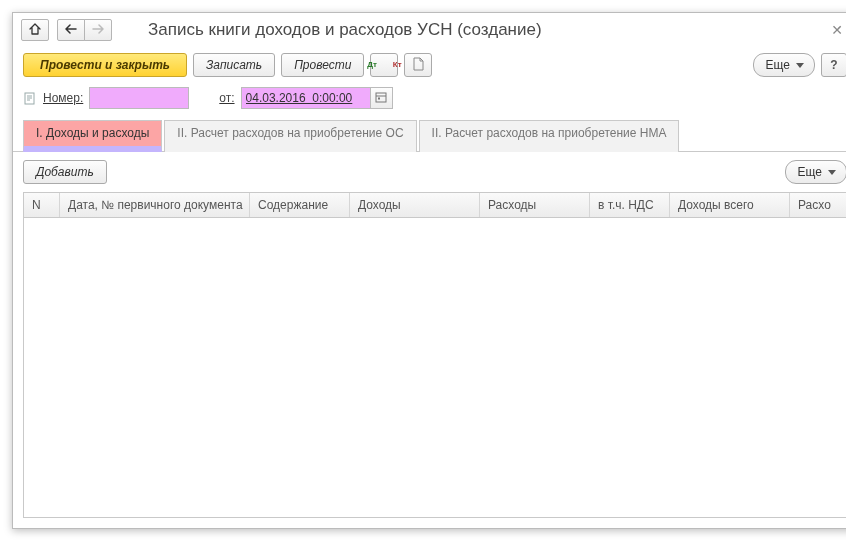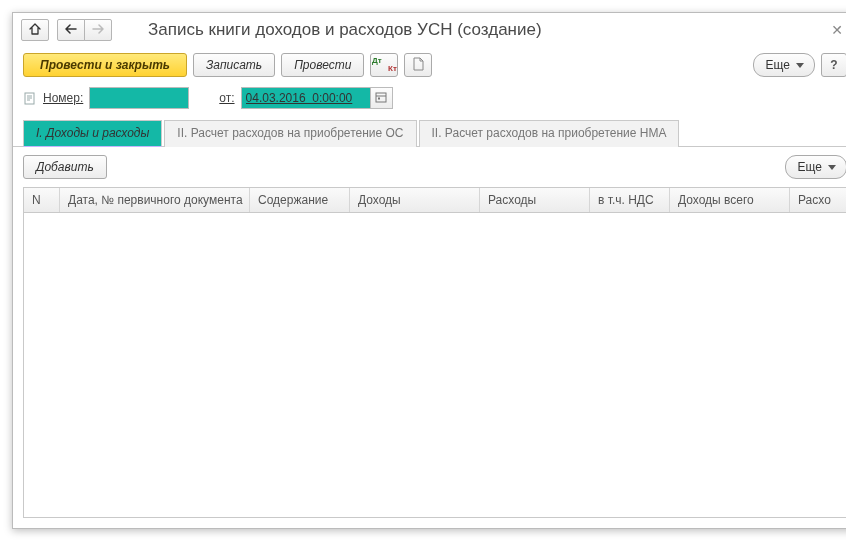--- a/index.html
+++ b/index.html
@@ -118,21 +118,21 @@
     text-decoration: underline;
   }
   .doc-icon {
     width:14px;height:14px;
     display:inline-flex;
   }
   .fld-label { color:#444; }
   .fld-input {
     height: 22px;
     border: 1px solid #bbb;
-    background:#14b8a6;
+    background:#f0abfc;
     padding: 0 4px;
     font-size:12px;
     color:#333;
   }
   .w-num { width: 100px; }
   .w-date { width: 130px; }
   .date-btn {
     width:22px; height:22px;
     border:1px solid #bbb; border-left:none;
     background: linear-gradient(#fdfdfd,#ececec);
@@ -152,24 +152,23 @@
     border-bottom: none;
     background:#f2f2f2;
     color:#777;
     font-size:12px;
     margin-right: 2px;
     position: relative;
     top: 1px;
     cursor: pointer;
   }
   .tab.active {
-    background:#14b8a6;
+    background:#fca5a5;
     color:#333;
-    border-bottom: 1px solid #c4b5fd;
-    font-style: italic;
+    border-bottom: 6px solid #c4b5fd;
   }
   
   .inner-bar {
     display:flex; align-items:center;
     padding: 8px 10px;
     gap:6px;
   }
   
   .grid-wrap {
     flex:1;
@@ -200,21 +199,21 @@
   .col-ex { width: 110px; }
   .col-vat{ width: 80px; }
   .col-it { width: 120px; }
   .col-et { flex:1; }
   .grid-body {
     flex:1;
     background:#fff;
   }
   .dtkt {
     font-size:8px; line-height:8px; font-weight:bold;
-    display:flex; flex-direction:column; align-items:flex-start;
+    display:flex; flex-direction:row; align-items:flex-start;
   }
   .dtkt span:first-child { color:#2a7a2a; }
   .dtkt span:last-child  { color:#b03030; margin-left:16px; }
 </style>
 </head>
 <body>
 
 <div class="window">
 
   <div class="header">

